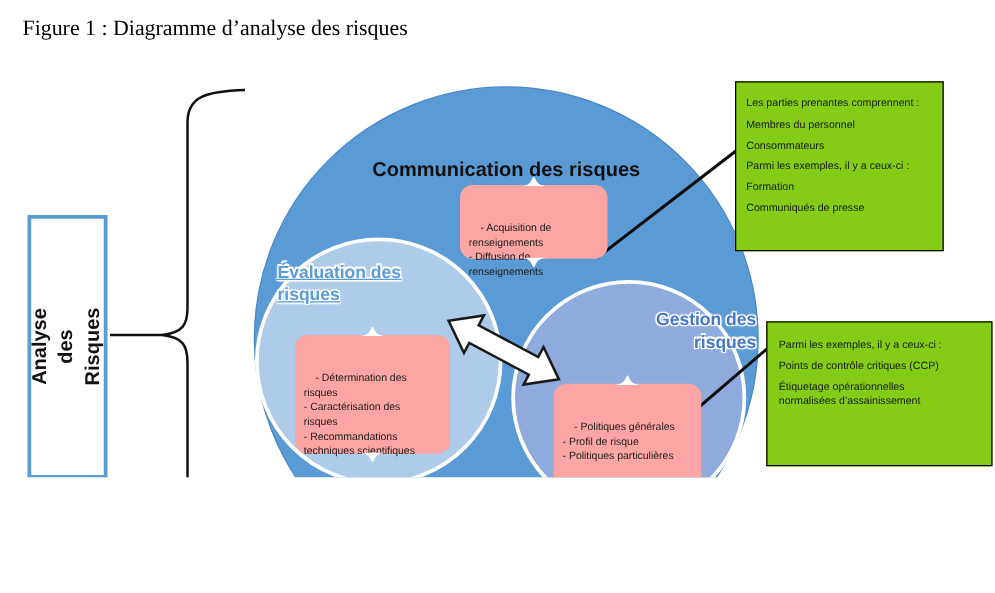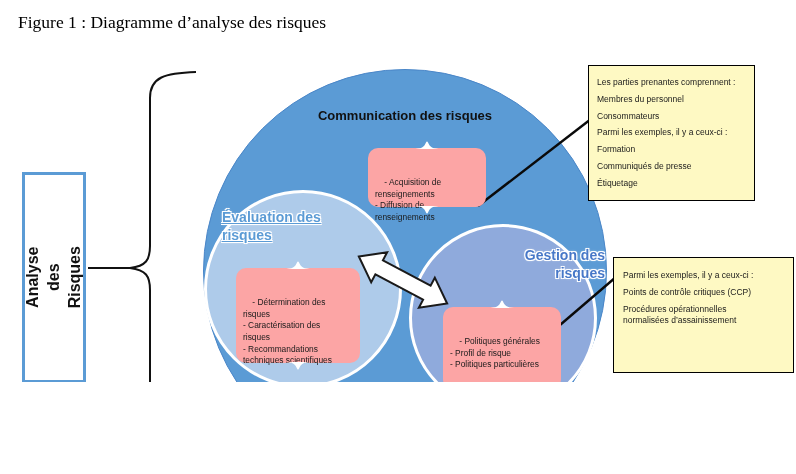--- a/index.html
+++ b/index.html
@@ -29,22 +29,22 @@
   }
   .eval-circle {
     position:absolute; left:204px; top:190px; width:198px; height:198px;
     border-radius:50%; background:#aecbea; border:3px solid #fff; z-index:2;
   }
   .gestion-circle {
     position:absolute; left:409px; top:224px; width:188px; height:188px;
     border-radius:50%; background:#8faadc; border:3px solid #fff; z-index:2;
   }
   .outer-label {
-    position:absolute; left:253px; top:108px; width:304px; text-align:center;
-    font-weight:bold; font-size:13px; color:#111; z-index:3;
+    position:absolute; left:253px; top:128px; width:304px; text-align:center;
+    font-weight:bold; font-size:16px; color:#111; z-index:3;
   }
   .circle-label {
     position:absolute; z-index:3; font-weight:bold; font-size:14px; line-height:1.3;
     white-space:pre-line;
     text-shadow:-1px -1px 0 #fff, 1px -1px 0 #fff, -1px 1px 0 #fff, 1px 1px 0 #fff, 0 0 3px #fff;
   }
   .eval-label { left:222px; top:208px; width:160px; text-align:left; color:#5b9bd5;text-decoration:underline; }
   .gestion-label { left:475px; top:246px; width:130px; text-align:right; color:#4778c8; }
   
   .overlay { position:absolute; left:0; top:0; z-index:4; pointer-events:none; }
@@ -55,21 +55,21 @@
     padding:6px 5px 5px 7px; white-space:pre;
   }
   .callout-comm { left:368px; top:148px; width:118px; height:59px; }
   .callout-eval { left:236px; top:268px; width:124px; height:95px; }
   .callout-gestion { left:443px; top:307px; width:118px; height:82px; }
   .tab { position:absolute; left:50%; transform:translateX(-50%); }
   .tab-top { top:-8px; }
   .tab-bottom { bottom:-8px; transform:translateX(-50%) rotate(180deg); }
   
   .side-box {
-    position:absolute; background:#fef9c3; border:1.3px solid #000; z-index:5;
+    position:absolute; background:#84cc16; border:1.3px solid #000; z-index:5;
     color:#1a1a1a; font-size:8.5px; line-height:1.2;
   }
   .side-box-top { left:588px; top:65px; width:167px; height:136px; padding:11px 5px 0 8px; }
   .side-box-top .bline { margin-bottom:6.6px; white-space:nowrap; }
   .side-box-bottom { left:613px; top:257px; width:181px; height:116px; padding:12px 5px 0 9px; }
   .side-box-bottom .bline { margin-bottom:7px; white-space:pre-line; }
 </style>
 </head>
 <body>
 
@@ -147,23 +147,22 @@
       </svg>
   </div>
 
   <div class="side-box side-box-top">
     <div class="bline">Les parties prenantes comprennent :</div>
     <div class="bline">Membres du personnel</div>
     <div class="bline">Consommateurs</div>
     <div class="bline">Parmi les exemples, il y a ceux-ci :</div>
     <div class="bline">Formation</div>
     <div class="bline">Communiqués de presse</div>
-    <div class="bline">Étiquetage</div>
   </div>
 
   <div class="side-box side-box-bottom">
     <div class="bline">Parmi les exemples, il y a ceux-ci :</div>
     <div class="bline">Points de contrôle critiques (CCP)</div>
-    <div class="bline">Procédures opérationnelles
+    <div class="bline">Étiquetage opérationnelles
 normalisées d’assainissement</div>
   </div>
 
 </div>
 
 </body></html>

